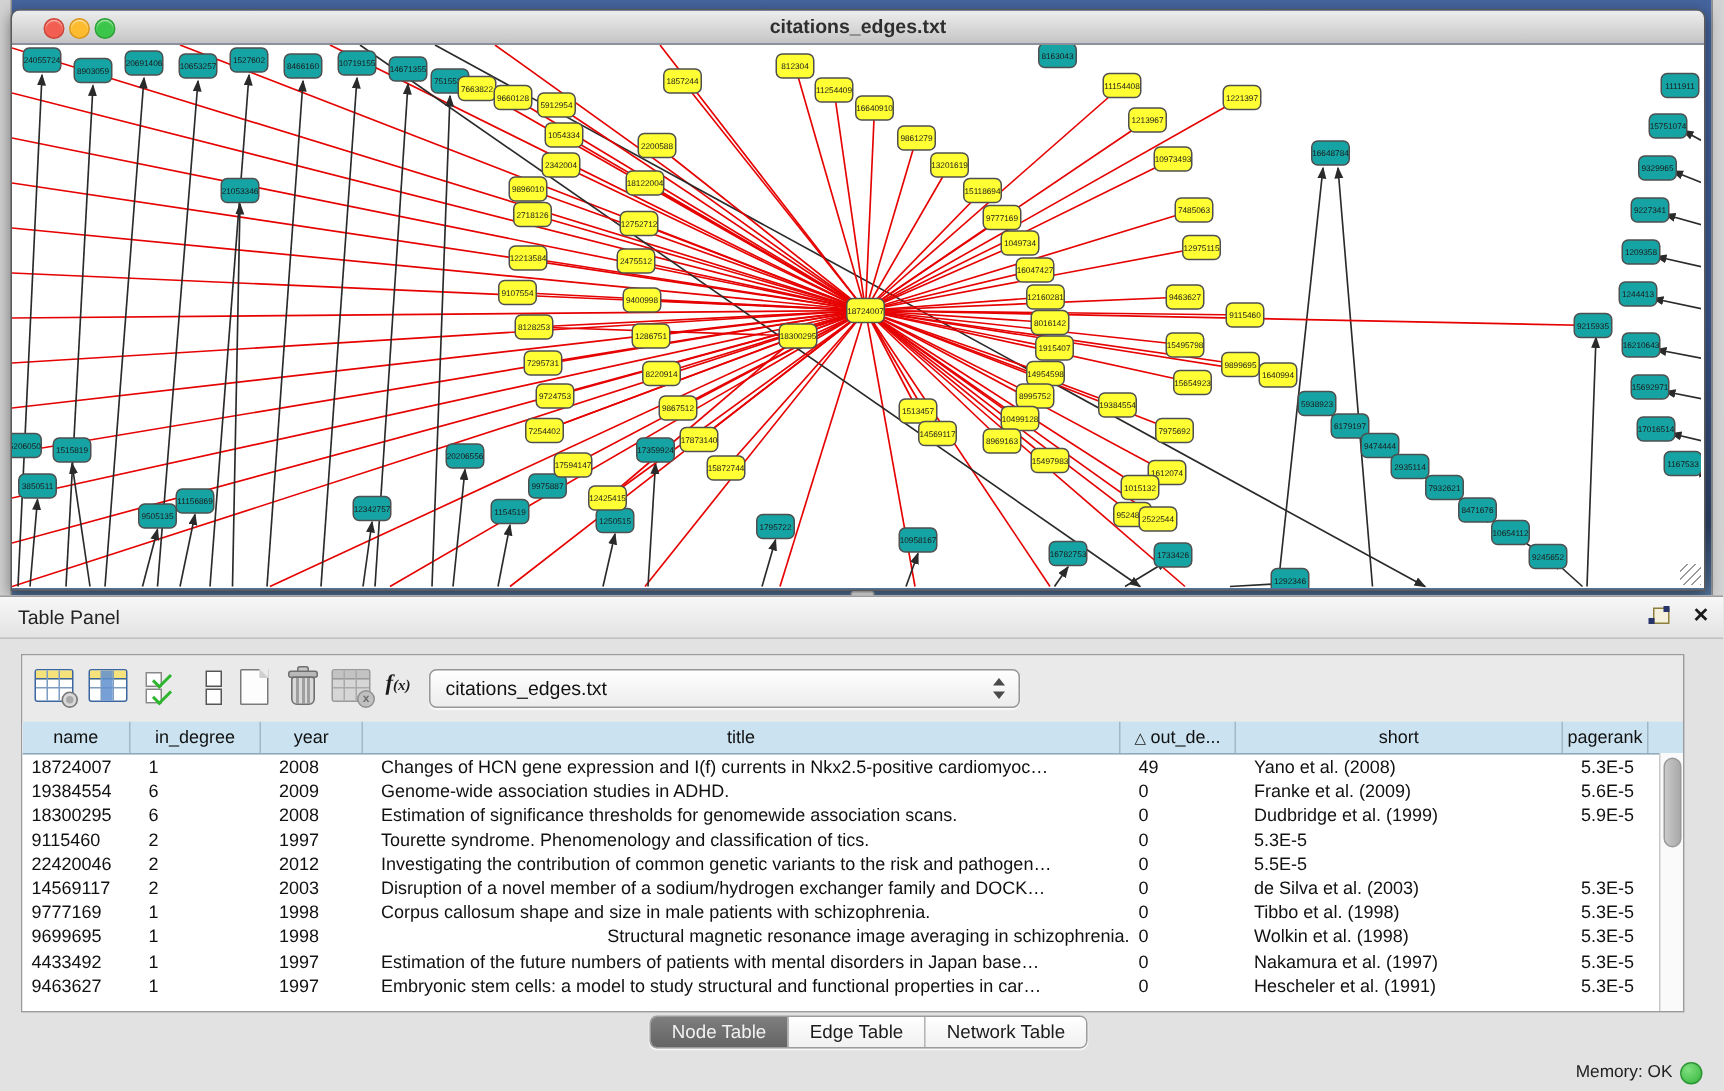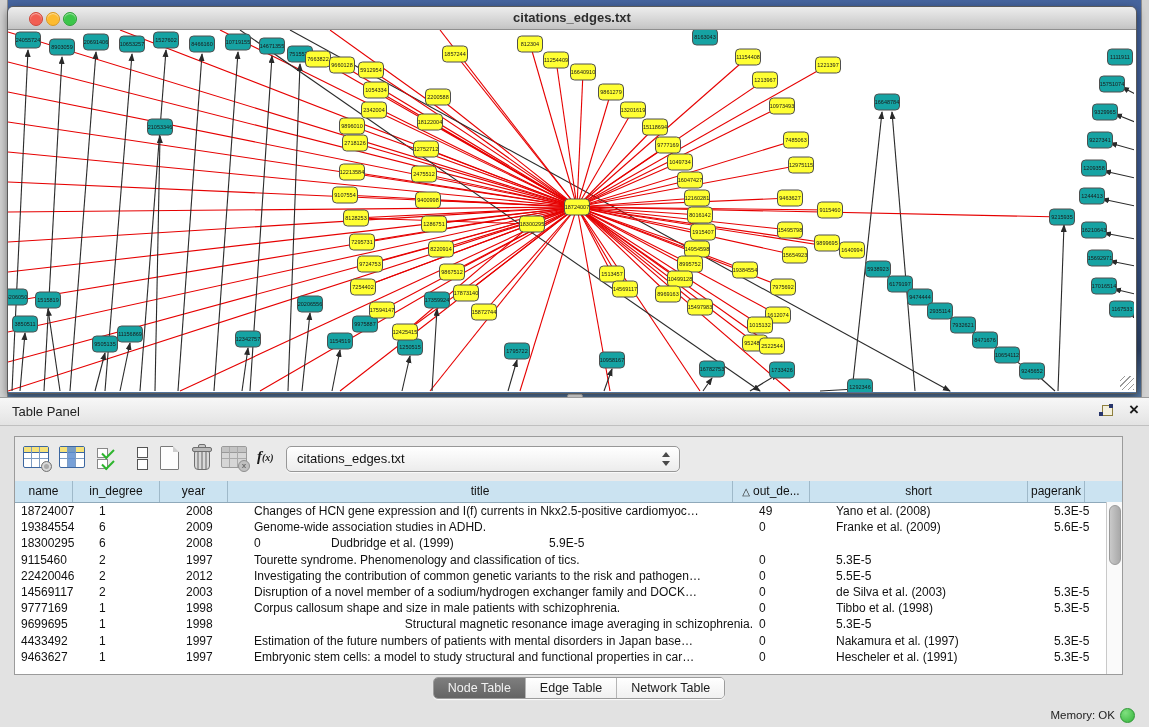--- a/index.html
+++ b/index.html
@@ -783,21 +783,21 @@
           <span class="val">citations_edges.txt</span>
           <span class="arrows">
               <span class="up"></span>
               <span class="dn"></span>
             </span>
         </div>
       </div>
 
       <div id="grid">
         <div id="grid-header">
-            <div class="hcell" style="width: 58px;">name</div>
+            <div class="hcell" style="width: 72px;">name</div>
             <div class="hcell" style="width: 87px;">in_degree</div>
             <div class="hcell" style="width: 68px;">year</div>
             <div class="hcell" style="width: 505px;">title</div>
             <div class="hcell" style="width: 77px;"><span class="sort">△</span>out_de...</div>
             <div class="hcell" style="width: 218px;">short</div>
             <div class="hcell" style="width: 57px;">pagerank</div>
           </div>
         <div id="grid-body">
             <div class="grow">
               <div class="gcell" style="width: 78px;">18724007</div>
@@ -814,20 +814,21 @@
               <div class="gcell" style="width: 68px;">2009</div>
               <div class="gcell" style="width: 505px;">Genome-wide association studies in ADHD.</div>
               <div class="gcell" style="width: 77px;">0</div>
               <div class="gcell" style="width: 218px;">Franke et al. (2009)</div>
               <div class="gcell" style="width: 57px;">5.6E-5</div>
             </div>
             <div class="grow">
               <div class="gcell" style="width: 78px;">18300295</div>
               <div class="gcell" style="width: 87px;">6</div>
               <div class="gcell" style="width: 68px;">2008</div>
+              <div class="gcell" style="width: 505px;">Estimation of significance thresholds for genomewide association scans.</div>
               <div class="gcell" style="width: 77px;">0</div>
               <div class="gcell" style="width: 218px;">Dudbridge et al. (1999)</div>
               <div class="gcell" style="width: 57px;">5.9E-5</div>
             </div>
             <div class="grow">
               <div class="gcell" style="width: 78px;">9115460</div>
               <div class="gcell" style="width: 87px;">2</div>
               <div class="gcell" style="width: 68px;">1997</div>
               <div class="gcell" style="width: 505px;">Tourette syndrome. Phenomenology and classification of tics.</div>
               <div class="gcell" style="width: 77px;">0</div>
@@ -858,20 +859,21 @@
               <div class="gcell" style="width: 77px;">0</div>
               <div class="gcell" style="width: 218px;">Tibbo et al. (1998)</div>
               <div class="gcell" style="width: 57px;">5.3E-5</div>
             </div>
             <div class="grow">
               <div class="gcell" style="width: 78px;">9699695</div>
               <div class="gcell" style="width: 87px;">1</div>
               <div class="gcell" style="width: 68px;">1998</div>
               <div class="gcell" style="width: 505px; text-align: right;">Structural magnetic resonance image averaging in schizophrenia.</div>
               <div class="gcell" style="width: 77px;">0</div>
+              <div class="gcell" style="width: 218px;">Wolkin et al. (1998)</div>
               <div class="gcell" style="width: 57px;">5.3E-5</div>
             </div>
             <div class="grow">
               <div class="gcell" style="width: 78px;">4433492</div>
               <div class="gcell" style="width: 87px;">1</div>
               <div class="gcell" style="width: 68px;">1997</div>
               <div class="gcell" style="width: 505px;">Estimation of the future numbers of patients with mental disorders in Japan base…</div>
               <div class="gcell" style="width: 77px;">0</div>
               <div class="gcell" style="width: 218px;">Nakamura et al. (1997)</div>
               <div class="gcell" style="width: 57px;">5.3E-5</div>

